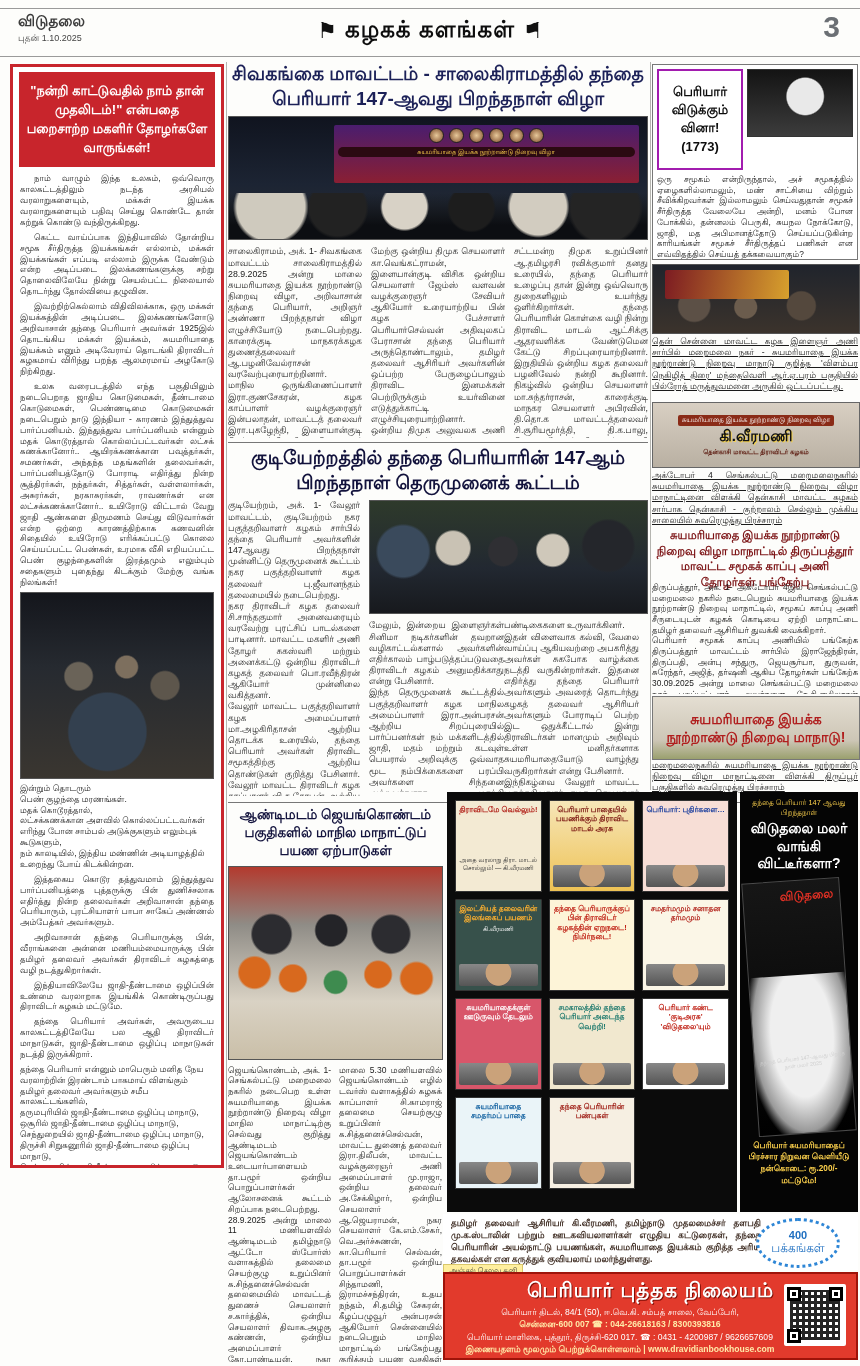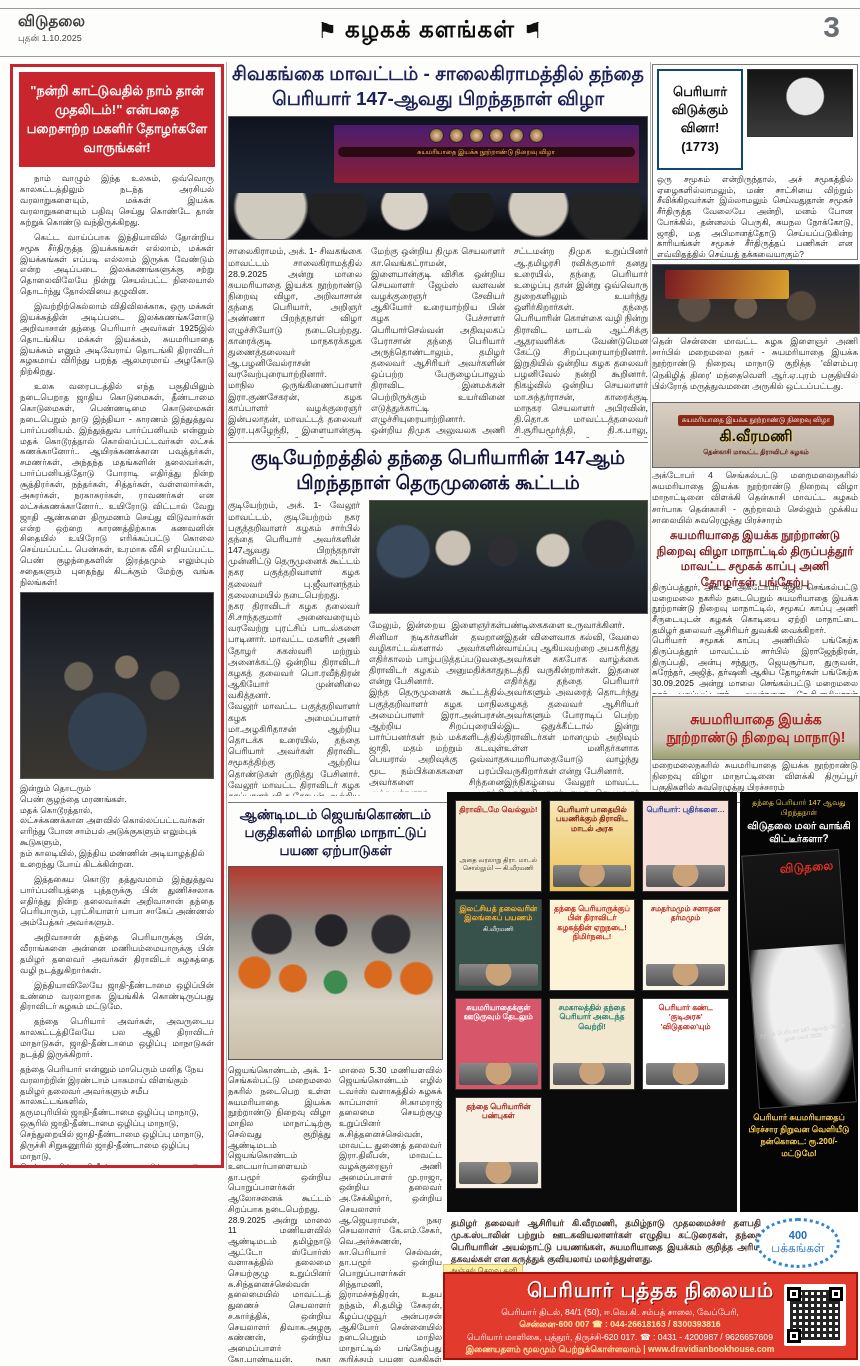--- a/index.html
+++ b/index.html
@@ -66,35 +66,35 @@
       radial-gradient(circle at 66% 44%,#cfc8ba 0 8%,transparent 9%),
       radial-gradient(circle at 86% 40%,#24262b 0 10%,transparent 11%),
       linear-gradient(#2e3a2b 0%,#222831 60%,#17191d 100%);}
   .midcols2{display:flex;gap:0;margin-top:6px;align-items:flex-end;}
   .midcols2 .col{width:135px;height:172px;overflow:hidden;font-size:8.8px;line-height:1.27;text-align:justify;white-space:pre-line;}
 
   
   .qbox{position:absolute;left:652px;top:64px;width:206px;height:196px;border:1px solid #777;
         box-sizing:border-box;background:#fff;padding:4px;overflow:hidden;}
   .qhead{display:flex;gap:4px;}
-  .qtitle{flex:1;border:2px solid #0c4a6e;font-weight:bold;font-size:13px;line-height:1.4;text-align:center;
+  .qtitle{flex:1;border:2px solid #a21caf;font-weight:bold;font-size:13px;line-height:1.4;text-align:center;
           padding:12px 2px;color:#0d0d0d;}
   .qphoto{width:104px;height:66px;background:
       radial-gradient(circle at 55% 40%,#e9e9e9 0 26%,transparent 28%),
       linear-gradient(#141414,#3c3c3c);border:1px solid #333;}
   .qbody{font-size:8.4px;line-height:1.28;text-align:justify;margin-top:4px;}
   .qsign{font-size:9.5px;font-weight:bold;text-align:right;}
 
   .rphoto1{position:absolute;left:652px;top:264px;width:206px;height:68px;background:
       radial-gradient(circle at 20% 60%,#5c5046 0 9%,transparent 10%),
       radial-gradient(circle at 45% 62%,#6b5c4d 0 9%,transparent 10%),
       radial-gradient(circle at 72% 60%,#54483d 0 9%,transparent 10%),
       linear-gradient(#20242c 0%,#3b332c 100%);}
   .rphoto1 .mini-banner{position:absolute;left:6%;top:8%;width:60%;height:42%;background:linear-gradient(100deg,#7c1b22,#d8a12d);border-radius:2px;}
-  .rcap{position:absolute;left:652px;width:206px;font-size:8.6px;line-height:1.3;text-align:justify;}
+  .rcap{position:absolute;left:652px;width:206px;font-size:8.6px;line-height:1.3;text-align:justify;text-decoration:underline;}
   .cap1{top:336px;height:64px;}
   .rphoto2{position:absolute;left:652px;top:402px;width:206px;height:64px;background:
       linear-gradient(#d8cfc2 0%,#b9b0a2 100%);display:flex;flex-direction:column;justify-content:center;align-items:center;border:1px solid #666;}
   .rphoto2 .b1{font-size:7px;color:#fff;background:#8a2b17;padding:1px 4px;border-radius:2px;}
   .rphoto2 .b2{font-size:15px;font-weight:bold;color:#111;text-shadow:1px 1px 0 #f3d14f;margin:1px 0;}
   .rphoto2 .b3{font-size:6.5px;color:#5c1b10;font-weight:bold;}
   .cap2{top:470px;height:56px;}
   .rsubhead{position:absolute;left:652px;top:528px;width:206px;font-size:11.5px;font-weight:bold;color:#7c1416;
             text-align:center;line-height:1.35;}
   .rsubbody{position:absolute;left:652px;top:582px;width:206px;height:112px;overflow:hidden;
@@ -139,21 +139,21 @@
   .c7{background:#f1e8cf;} .c7 .ct{color:#1f7a6e;}
   .c8{background:#ffffff;} .c8 .ct{color:#c02418;}
   .c9{background:#eaf4f8;} .c9 .ct{color:#0c5d9e;}
   .c10{background:#f6efe2;} .c10 .ct{color:#a02018;}
   .cover .thumb{margin-top:auto;height:22px;background:radial-gradient(circle at 50% 40%,#caa27a 0 30%,transparent 32%),linear-gradient(#888,#555);border-radius:2px;}
 
   
   .malar{position:absolute;left:740px;top:792px;width:118px;height:420px;background:#050505;
          box-sizing:border-box;padding:6px 5px;text-align:center;overflow:hidden;}
   .malar .m1{color:#ffd34d;font-size:7.4px;}
-  .malar .m2{color:#fff;font-size:10px;font-weight:bold;line-height:1.25;margin-top:2px;}
+  .malar .m2{color:#fff;font-size:14px;font-weight:bold;line-height:1.25;margin-top:2px;}
   .mcover{margin:7px auto 6px;width:96px;height:252px;background:linear-gradient(#161616,#000);
           border:1px solid #4a4a4a;transform:rotate(-4deg);position:relative;overflow:hidden;}
   .mcover .mh{position:absolute;top:8px;right:6px;color:#e03024;font-weight:bold;font-size:12px;}
   .mcover .beard{position:absolute;bottom:-12px;left:-6px;width:110px;height:170px;
       background:radial-gradient(ellipse at 50% 35%,#efefef 0 40%,#9a9a9a 62%,transparent 72%);}
   .mcover .mn{position:absolute;bottom:64px;left:2px;right:2px;color:#cfcfcf;font-size:5.4px;transform:rotate(-3deg);}
   .malar .m3{color:#ffd34d;font-size:8.2px;font-weight:bold;line-height:1.45;}
 
   
   .strip{position:absolute;left:443px;top:1214px;width:415px;height:56px;background:#fff;}
@@ -344,20 +344,24 @@
       <span class="thumb"></span>
     </div>
     <div class="cover c7">
       <span class="ct">சமகாலத்தில் தந்தை பெரியார் அடைந்த வெற்றி!</span>
       <span class="thumb"></span>
     </div>
     <div class="cover c8">
       <span class="ct">பெரியார் கண்ட 'குடிஅரசு' 'விடுதலை'யும்</span>
       <span class="thumb"></span>
     </div>
+    <div class="cover c9">
+      <span class="ct">சுயமரியாதை சமதர்மப் பாதை</span>
+      <span class="thumb"></span>
+    </div>
     <div class="cover c10">
       <span class="ct">தந்தை பெரியாரின் பண்புகள்</span>
       <span class="thumb"></span>
     </div>
   </div>
 
   <div class="malar">
     <div class="m1">தந்தை பெரியார் 147 ஆவது பிறந்தநாள்</div>
     <div class="m2">விடுதலை மலர் வாங்கி விட்டீர்களா?</div>
     <div class="mcover">

